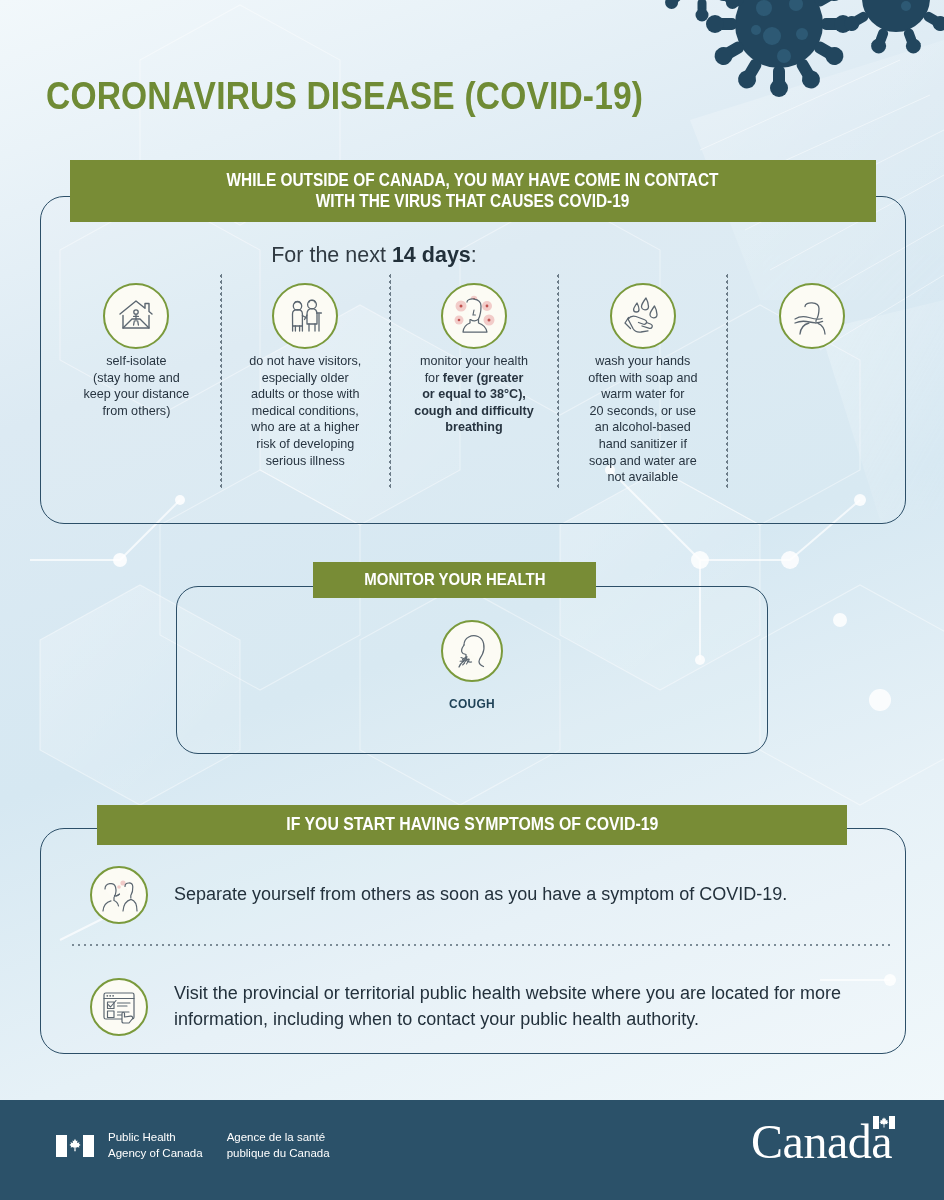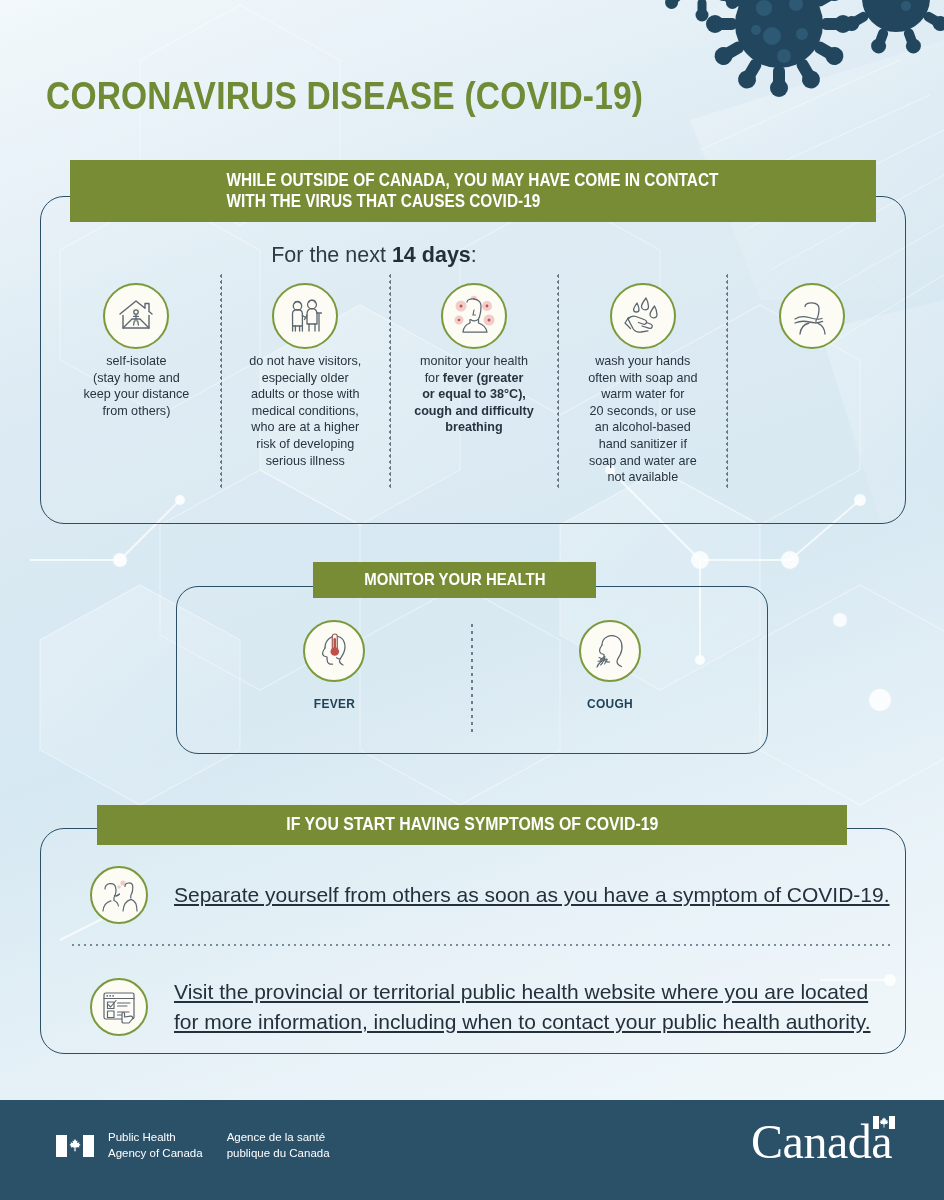--- a/index.html
+++ b/index.html
@@ -38,20 +38,21 @@
     transform-origin:left center;
     white-space:nowrap;
   }
 
   
   .green-bar{
     position:absolute;
     background:#788c36;
     color:#ffffff;
     display:flex; align-items:center; justify-content:center;
+    text-align:center;
     font-weight:bold;
     line-height:1.22;
     z-index:6;
   }
   .green-bar .bar-txt{ transform:scaleX(.88); display:block; }
 
   #bar-top{ left:70px; top:160px; width:806px; height:62px; font-size:17.5px; }
   #bar-mid{ left:313px; top:562px; width:283px; height:36px; font-size:17px; }
   #bar-bottom{ left:97px; top:805px; width:750px; height:40px; font-size:18px; }
 
@@ -156,24 +157,23 @@
 
   .circ-b{
     width:58px; height:58px; border-radius:50%;
     border:2px solid #7a9a3c;
     background:#fcfbf4;
     display:flex; align-items:center; justify-content:center;
     flex:0 0 auto;
   }
   .brow-txt{
     margin-left:26px;
-    font-size:21px;
+    font-size:18px;
     line-height:1.42;
     color:#23313c;
-    text-decoration:underline;
   }
 
   .brow-div{
     position:absolute; left:70px; top:944px; width:820px; height:2px;
     background-image:radial-gradient(circle, #7b8b96 45%, rgba(0,0,0,0) 46%);
     background-size:6px 2px;
     background-repeat:repeat-x;
     z-index:5;
   }
 
@@ -548,37 +548,20 @@
   </div>
 
   <div class="green-bar" id="bar-mid" style="background: rgb(120, 140, 54);">
     <span class="bar-txt">MONITOR YOUR HEALTH</span>
   </div>
 
   <div class="panel" id="panel-mid"></div>
 
   <div class="cols3">
 
-    <div class="col3">
-      <div class="circ-m">
-        <svg width="44" height="44" viewBox="0 0 44 44">
-          <g fill="#fdfcf6" stroke="#5b6670" stroke-width="1.25" stroke-linecap="round" stroke-linejoin="round">
-            <path d="M13 19 C13 10.5 20 6 26 7.5 C32 9 34.5 16 32 23 C30.4 27.5 27.5 29.5 27.5 32 C27.5 34 29 35 31 36"></path>
-            <path d="M13 19 C10.5 22.5 9.5 25.5 12 27 L15 28 L15.2 31.5 C15.3 34 17.5 35.5 20.5 35.2"></path>
-            <path d="M24.5 28.6 C25.8 30 27 30.2 28.5 29.5"></path>
-          </g>
-          <g>
-            <rect x="20.3" y="5" width="5" height="17" rx="2.5" fill="#fdfcf6" stroke="#9a5a56" stroke-width="1.2"></rect>
-            <circle cx="22.8" cy="22.5" r="4.3" fill="#c0504d"></circle>
-            <rect x="21.5" y="9" width="2.6" height="13" rx="1.3" fill="#c0504d"></rect>
-          </g>
-        </svg>
-      </div>
-      <div class="m-label">FEVER</div>
-    </div>
 
     <div class="col3">
       <div class="circ-m">
         <svg width="44" height="44" viewBox="0 0 44 44">
           <g fill="#fdfcf6" stroke="#5b6670" stroke-width="1.25" stroke-linecap="round" stroke-linejoin="round">
             <path d="M14 16 C14 8.5 22 5 28 7.5 C34 10 35.5 18 32.5 25 C31 28.5 29 30 29 32.5 C29 35 31 36.5 33.5 37.5"></path>
             <path d="M14 16 C11.5 19.5 10.5 23 13 24.5 L16 25.5 L16 29"></path>
             <path d="M16 29 C16 32 18.5 33.5 21.5 33"></path>
             <path d="M9 38 C11 33.5 14.5 31 19 30.2"></path>
           </g>

